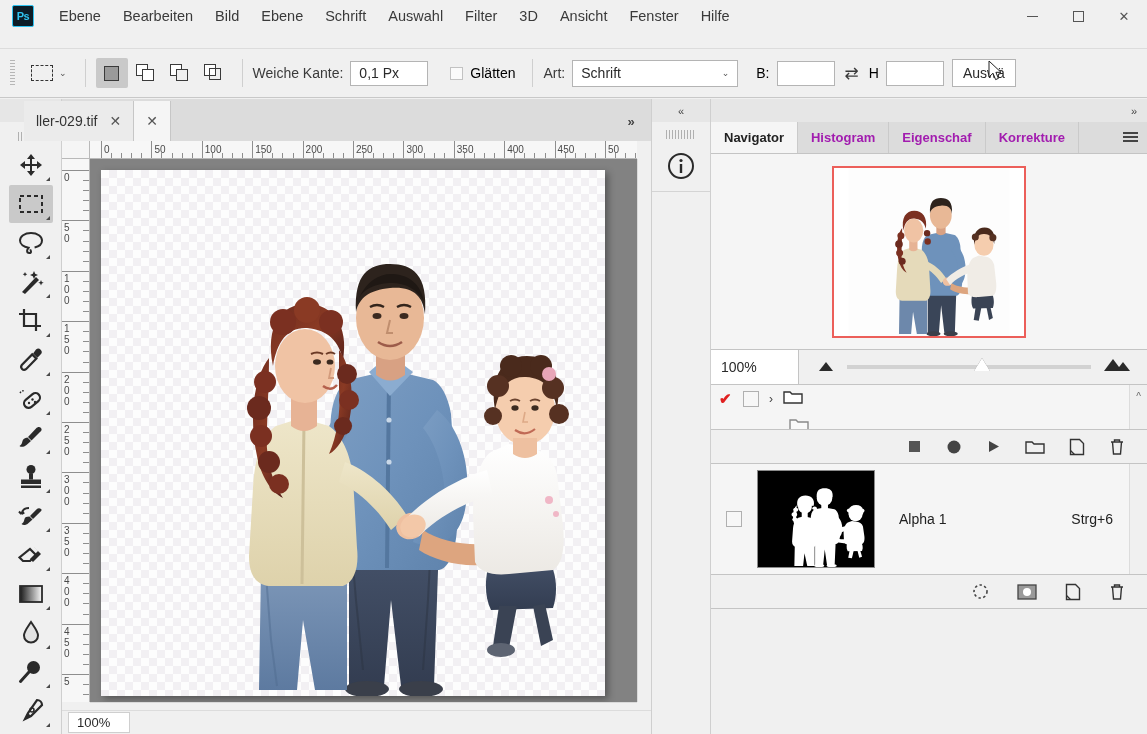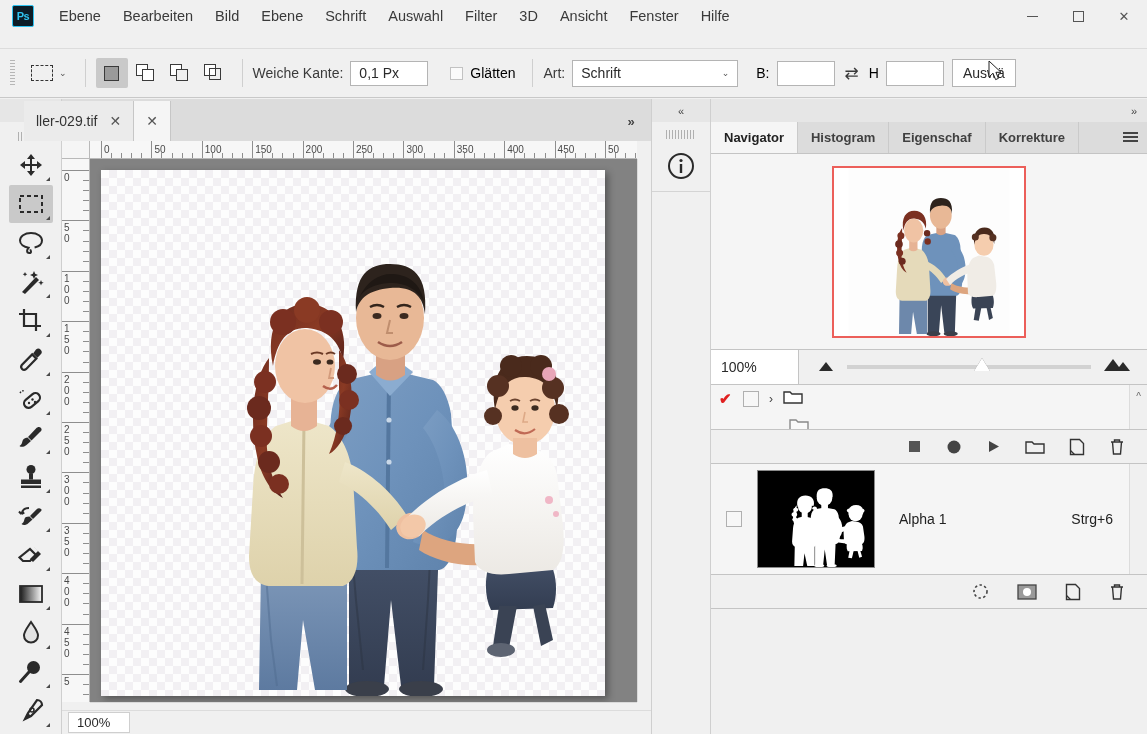--- a/index.html
+++ b/index.html
@@ -197,21 +197,21 @@
     height: 23px; background: #e6e6e6; display:flex; align-items:center; justify-content:flex-end;
     padding-right: 10px; font-size: 11px; color: #444;
   }
   .panel { background: #f5f5f5; border-bottom: 1px solid #c4c4c4; }
   .panel-tabs {
     display: flex; align-items: stretch; height: 32px;
     background: #dcdcdc; border-bottom: 1px solid #c4c4c4;
   }
   .ptab {
     display: flex; align-items: center; padding: 0 13px;
-    font-size: 13px; font-weight: bold; color: #404040;
+    font-size: 13px; font-weight: bold; color: #a21caf;
     background: #dcdcdc; border-right: 1px solid #cacaca;
     white-space: nowrap; overflow: hidden;
   }
   .ptab.active { background: #f5f5f5; color: #222; }
   .ptab-menu {
     margin-left: auto; width: 34px; display: flex; align-items: center; justify-content: center;
   }
   .hamburger { width: 15px; height: 11px;
     background-image: repeating-linear-gradient(to bottom,#444 0,#444 2px,transparent 2px,transparent 4px);
   }

